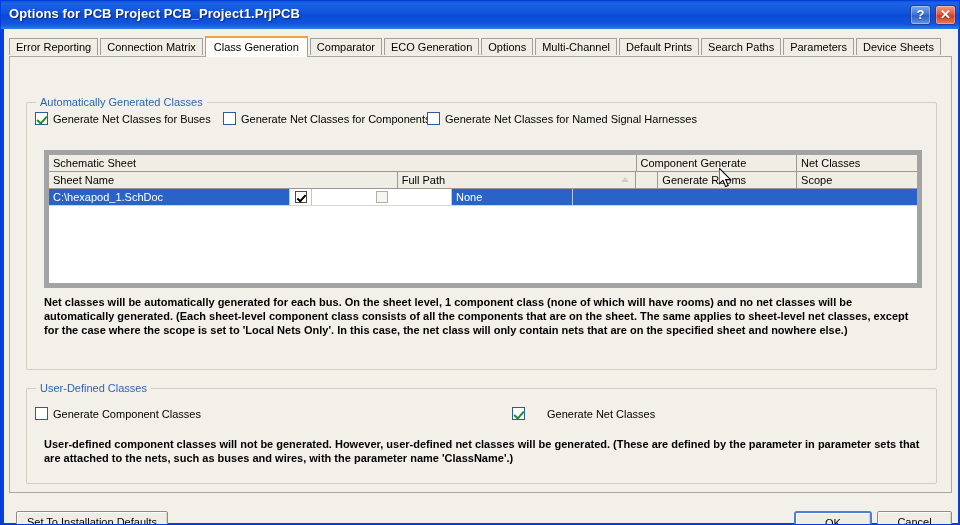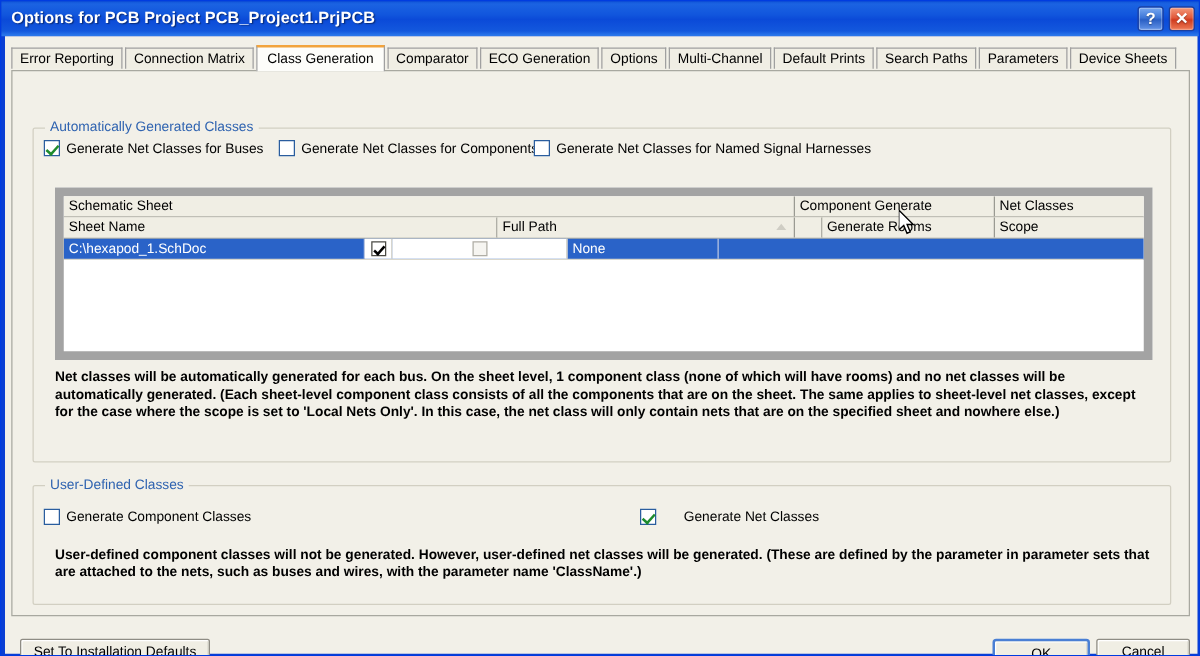--- a/index.html
+++ b/index.html
@@ -205,21 +205,21 @@
   .cblabel.disabled { color: #aba9a1; }
 
   
   #grid {
     position: absolute;
     left: 17px;
     top: 47px;
     width: 878px;
     height: 138px;
     background: #ffffff;
-    border: 7px solid #a3a3a3;
+    border: 5px solid #a3a3a3;
     box-sizing: border-box;
     overflow: hidden;
   }
   .hrow {
     display: flex;
     height: 17px;
     box-sizing: border-box;
     background: #f0eee4;
     border-bottom: 1px solid #9a9a92;
   }

